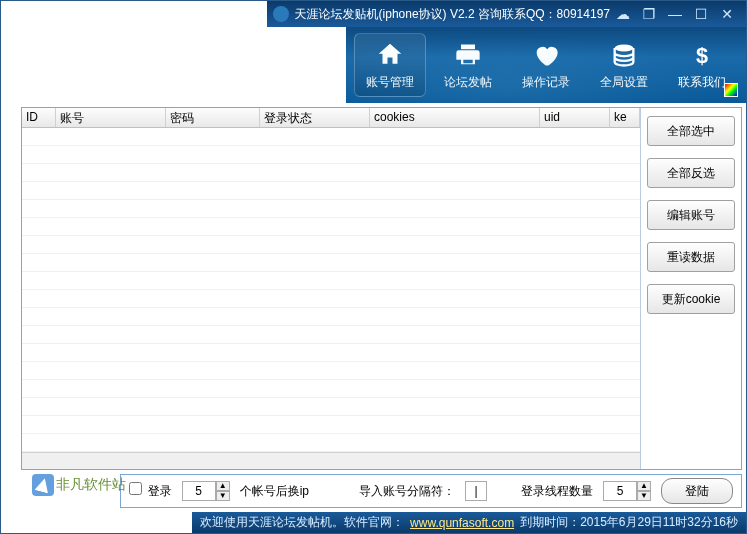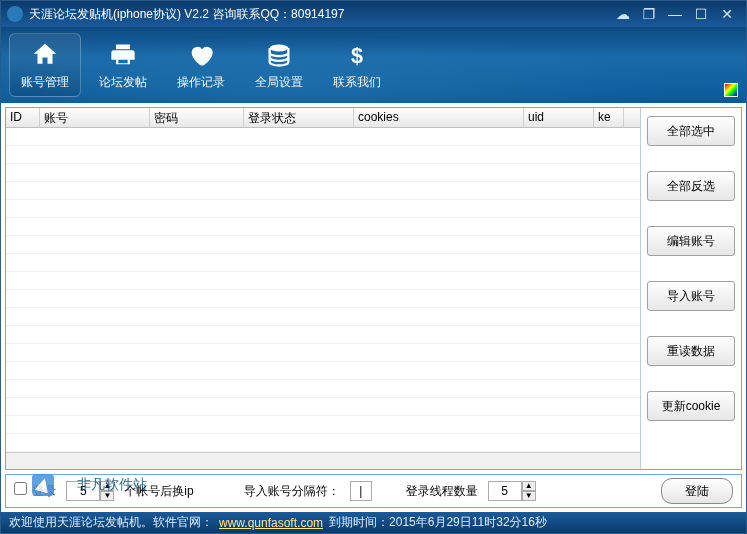--- a/index.html
+++ b/index.html
@@ -1,18 +1,18 @@
 <!DOCTYPE html>
 <html><head>
 <meta charset="utf-8">
 <style>
 * { margin: 0; padding: 0; box-sizing: border-box; font-family: "Microsoft YaHei", SimSun, sans-serif; }
 body { background: #fff; width: 747px; height: 534px; overflow: hidden; }
 
-.window { width: 747px; height: 534px; border: 1px solid #2a5a8a; display: flex; flex-direction: column; background: #fff; }
+.window { width: 747px; height: 534px; border: 1px solid #2a5a8a; display: flex; flex-direction: column; background: #fff; align-items: flex-end; }
 
 .titlebar { height: 28px; background: linear-gradient(to bottom, #0a3a6a, #1a5a9a); color: #fff; display: flex; align-items: center; padding: 0 6px; font-size: 12px; position: relative; }
 .titlebar .app-icon { width: 16px; height: 16px; background: #2a7aba; border-radius: 50%; margin-right: 6px; }
 .titlebar .title-text { flex: 1; }
 .titlebar .ctrl { width: 26px; height: 18px; display: flex; align-items: center; justify-content: center; cursor: pointer; color: #cfe8ff; font-size: 14px; }
 
 .toolbar { height: 76px; background: linear-gradient(to bottom, #0d4a80 0%, #1a6aaa 40%, #0a5a9a 100%); display: flex; align-items: center; padding: 6px 8px; gap: 6px; position: relative; }
 .toolbar::before { content: ""; position: absolute; inset: 0; background: radial-gradient(ellipse at 40% 80%, rgba(100,180,220,.15), transparent 60%); pointer-events: none; }
 .tool-btn { width: 72px; height: 64px; display: flex; flex-direction: column; align-items: center; justify-content: center; color: #fff; cursor: pointer; border-radius: 6px; gap: 4px; }
 .tool-btn.selected { background: linear-gradient(to bottom, rgba(255,255,255,.08), rgba(0,0,0,.15)); border: 1px solid rgba(255,255,255,.25); }
@@ -21,36 +21,36 @@
 .small-icon { position: absolute; right: 8px; bottom: 6px; width: 14px; height: 14px; background: linear-gradient(135deg,#f00,#ff0 40%,#0f0 60%,#00f); border: 1px solid #fff; }
 
 .main { flex: 1; display: flex; border: 1px solid #7aa7d4; margin: 4px; margin-bottom: 0; }
 .grid-area { flex: 1; display: flex; flex-direction: column; border-right: 1px solid #bcd; }
 .grid-header { display: flex; height: 20px; background: linear-gradient(to bottom,#fdfdfd,#e8e8e8); border-bottom: 1px solid #c0c0c0; }
 .grid-header .col { font-size: 12px; padding: 2px 4px; border-right: 1px solid #d0d0d0; overflow: hidden; white-space: nowrap; }
 .grid-body { flex: 1; background: #fff; overflow: auto; position: relative; }
 .grid-body .row-line { height: 18px; border-bottom: 1px solid #f0f0f0; }
 .grid-hscroll { height: 17px; background: #f0f0f0; border-top: 1px solid #d0d0d0; }
 
-.sidebar { width: 100px; display: flex; flex-direction: column; padding: 8px 6px; gap: 25px; background: #fff; }
+.sidebar { width: 100px; display: flex; flex-direction: column; padding: 8px 6px; gap: 12px; background: #fff; }
 .side-btn { height: 30px; font-size: 12px; background: linear-gradient(to bottom,#fefefe,#e6e6e6); border: 1px solid #a0a0a0; border-radius: 3px; cursor: pointer; }
 
 .bottombar { height: 36px; border: 1px solid #7aa7d4; margin: 4px; display: flex; align-items: center; padding: 0 8px; gap: 10px; font-size: 12px; }
 .bottombar input[type=checkbox] { margin-right: 2px; }
 .bottombar .num { width: 34px; height: 20px; border: 1px solid #aaa; text-align: center; font-size: 12px; }
 .bottombar .sep { width: 22px; height: 20px; border: 1px solid #aaa; text-align: center; font-size: 12px; padding: 0 2px; }
 .bottombar .login-btn { width: 72px; height: 26px; background: linear-gradient(to bottom,#fefefe,#e6e6e6); border: 1px solid #888; border-radius: 11px; cursor: pointer; font-size: 12px; margin-left: auto; }
 .stepper { display: inline-flex; align-items: center; }
 .stepper .arrows { display: flex; flex-direction: column; width: 14px; }
 .stepper .arrows span { height: 10px; font-size: 8px; line-height: 8px; text-align: center; border: 1px solid #aaa; background: #eee; cursor: pointer; }
 
 .statusbar { height: 22px; background: linear-gradient(to bottom,#1a5a9a,#0a3a6a); color: #d8ecff; font-size: 12px; display: flex; align-items: center; padding: 0 8px; gap: 6px; }
 .statusbar a { color: #ffe88a; text-decoration: underline; }
 
-.watermark { position: absolute; left: 32px; bottom: 38px; display: flex; align-items: center; gap: 23px; font-size: 14px; color: #0c4a6e; opacity: .85; pointer-events: none; }
+.watermark { position: absolute; left: 32px; bottom: 38px; display: flex; align-items: center; gap: 2px; font-size: 14px; color: #4d7c0f; opacity: .85; pointer-events: none; }
 .watermark .wm-ico { width: 22px; height: 22px; background: #4a90d9; border-radius: 4px; position: relative; }
 .watermark .wm-ico::after { content: ""; position: absolute; inset: 4px; background: #fff; clip-path: polygon(50% 0,100% 100%,0 100%); transform: rotate(15deg); }
 
 svg { display: block; }
 </style>
 </head>
 <body>
 
 <div class="window">
 
@@ -139,21 +139,20 @@
           <div class="row-line"></div>
           <div class="row-line"></div>
           <div class="row-line"></div>
         </div>
       <div class="grid-hscroll"></div>
     </div>
     <div class="sidebar" id="sidebar">
         <button class="side-btn">全部选中</button>
         <button class="side-btn">全部反选</button>
         <button class="side-btn">编辑账号</button>
-        <button class="side-btn">导入账号</button>
         <button class="side-btn">重读数据</button>
         <button class="side-btn">更新cookie</button>
       </div>
   </div>
 
   <div class="bottombar">
     <label><input type="checkbox" style=""> <span>登录</span></label>
     <span class="stepper">
       <input class="num" value="5" style="">
       <span class="arrows">

